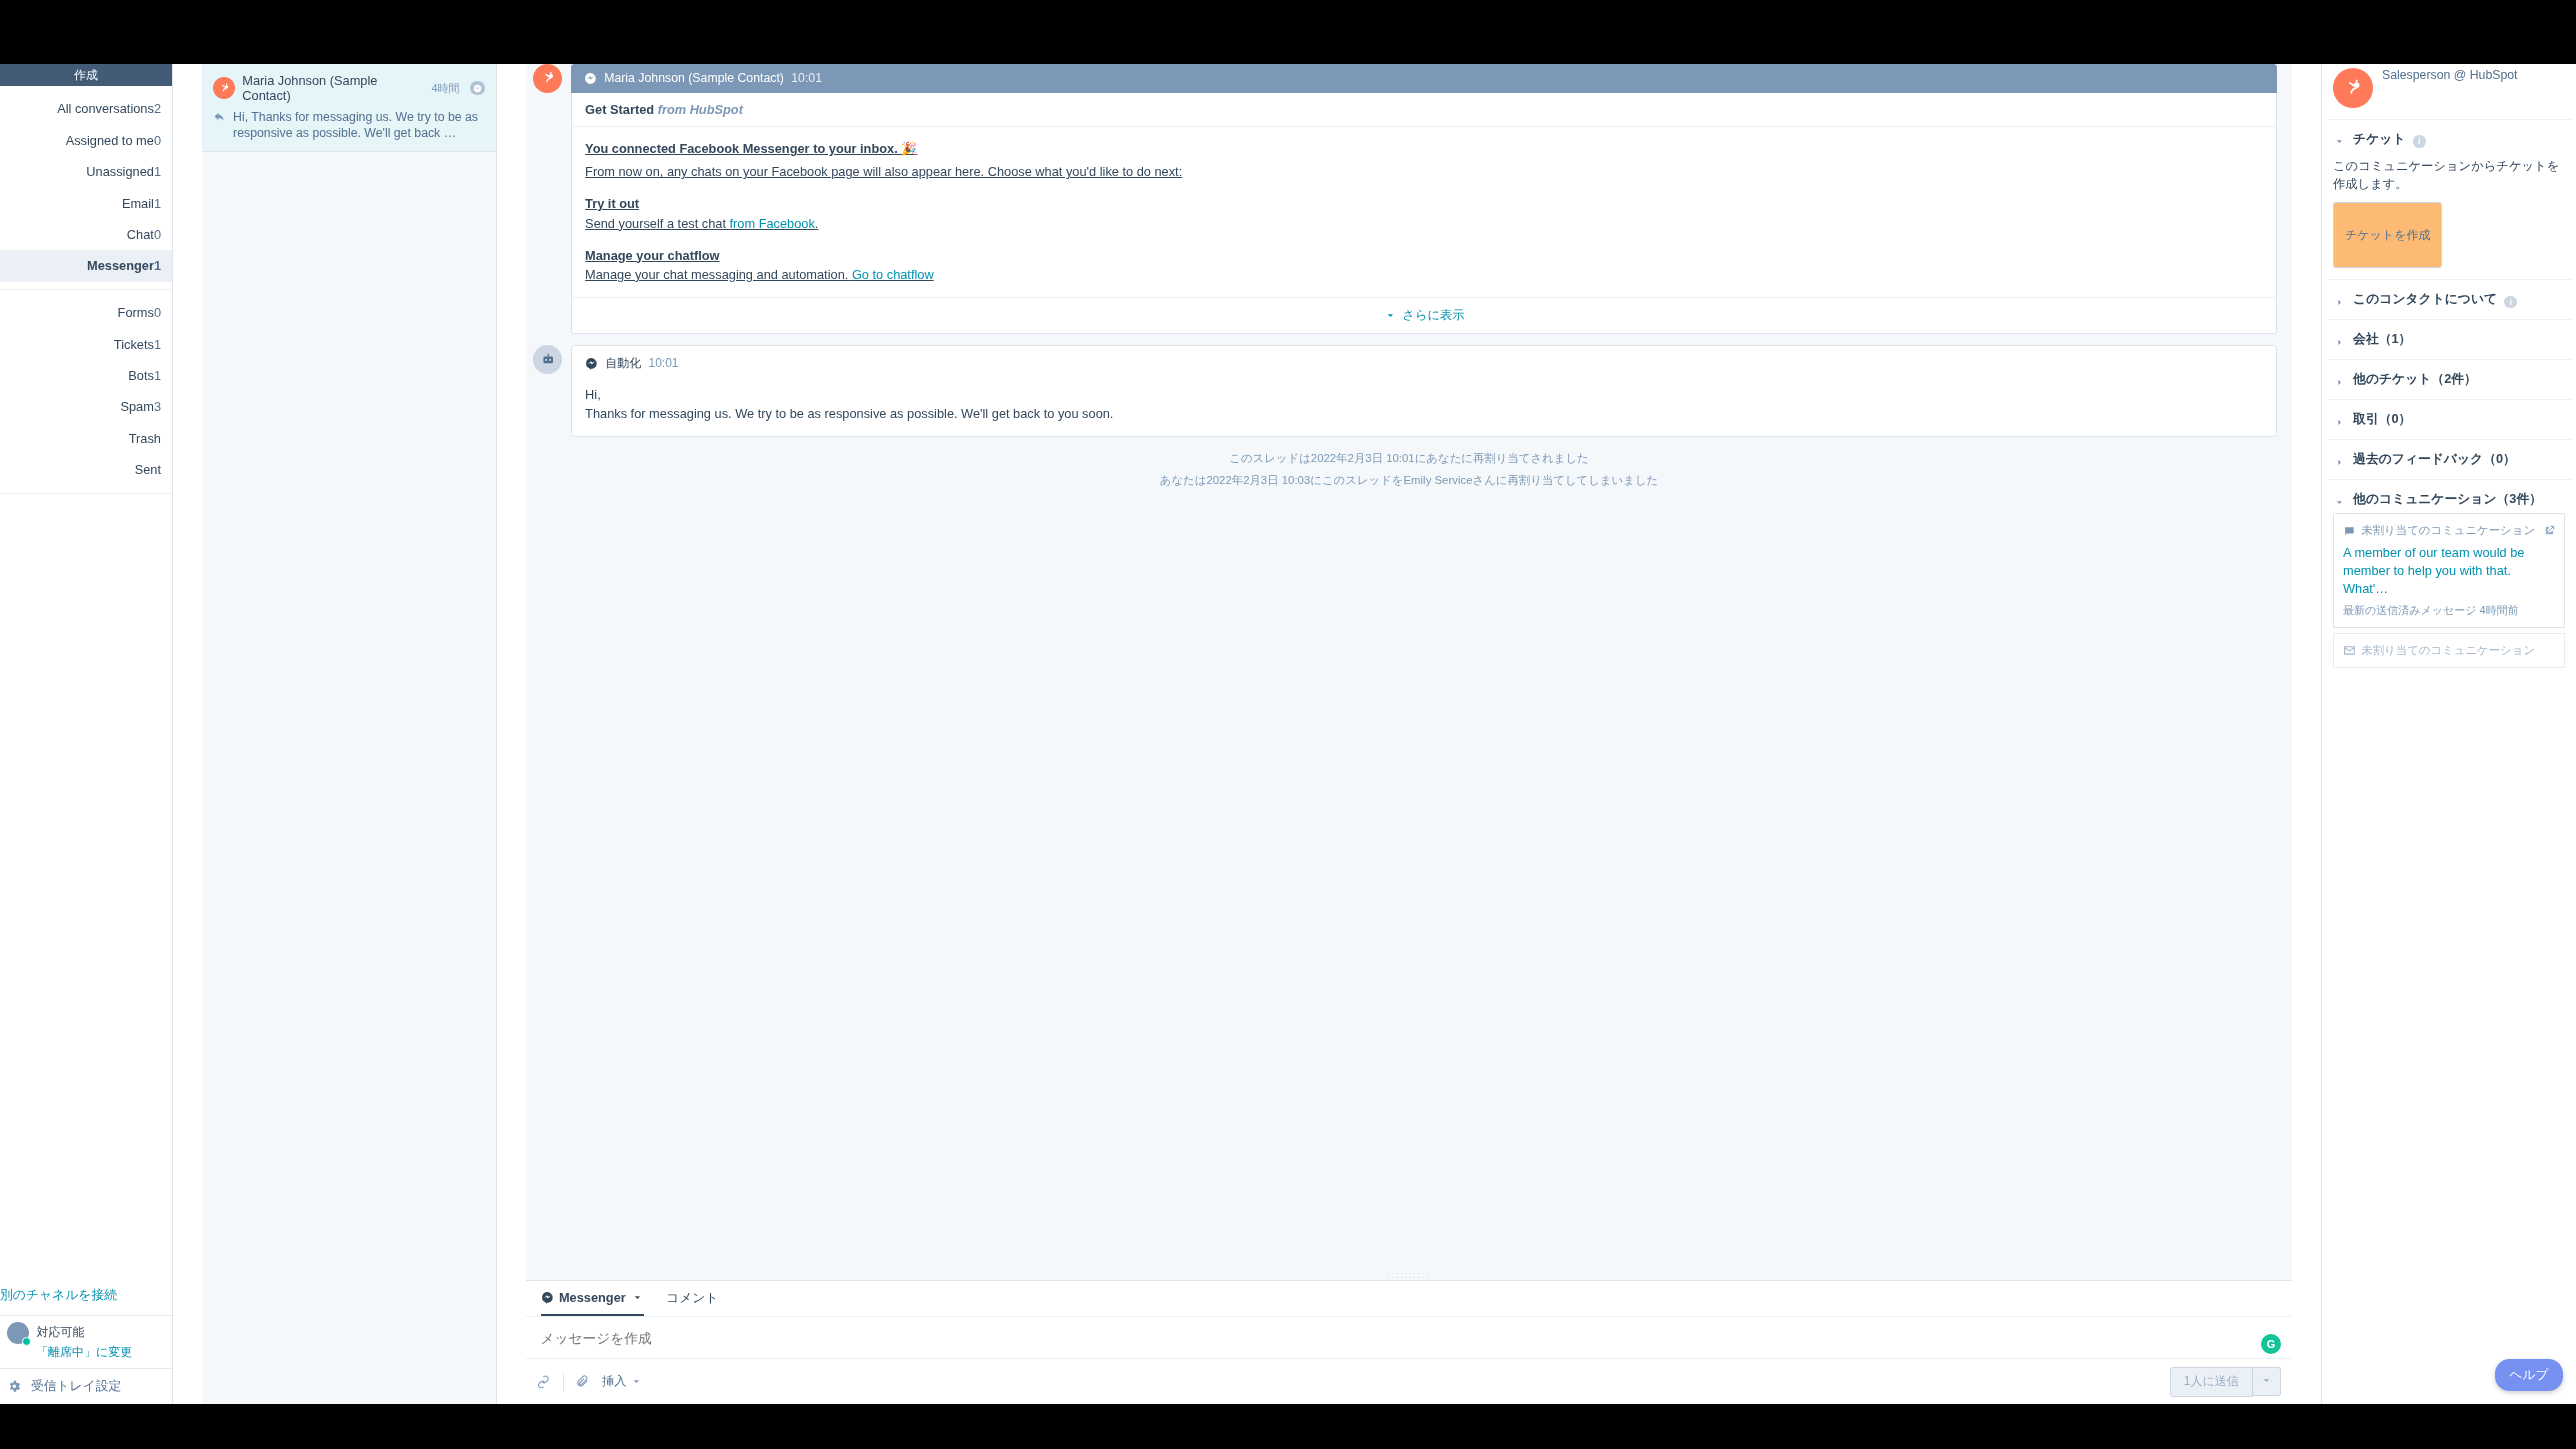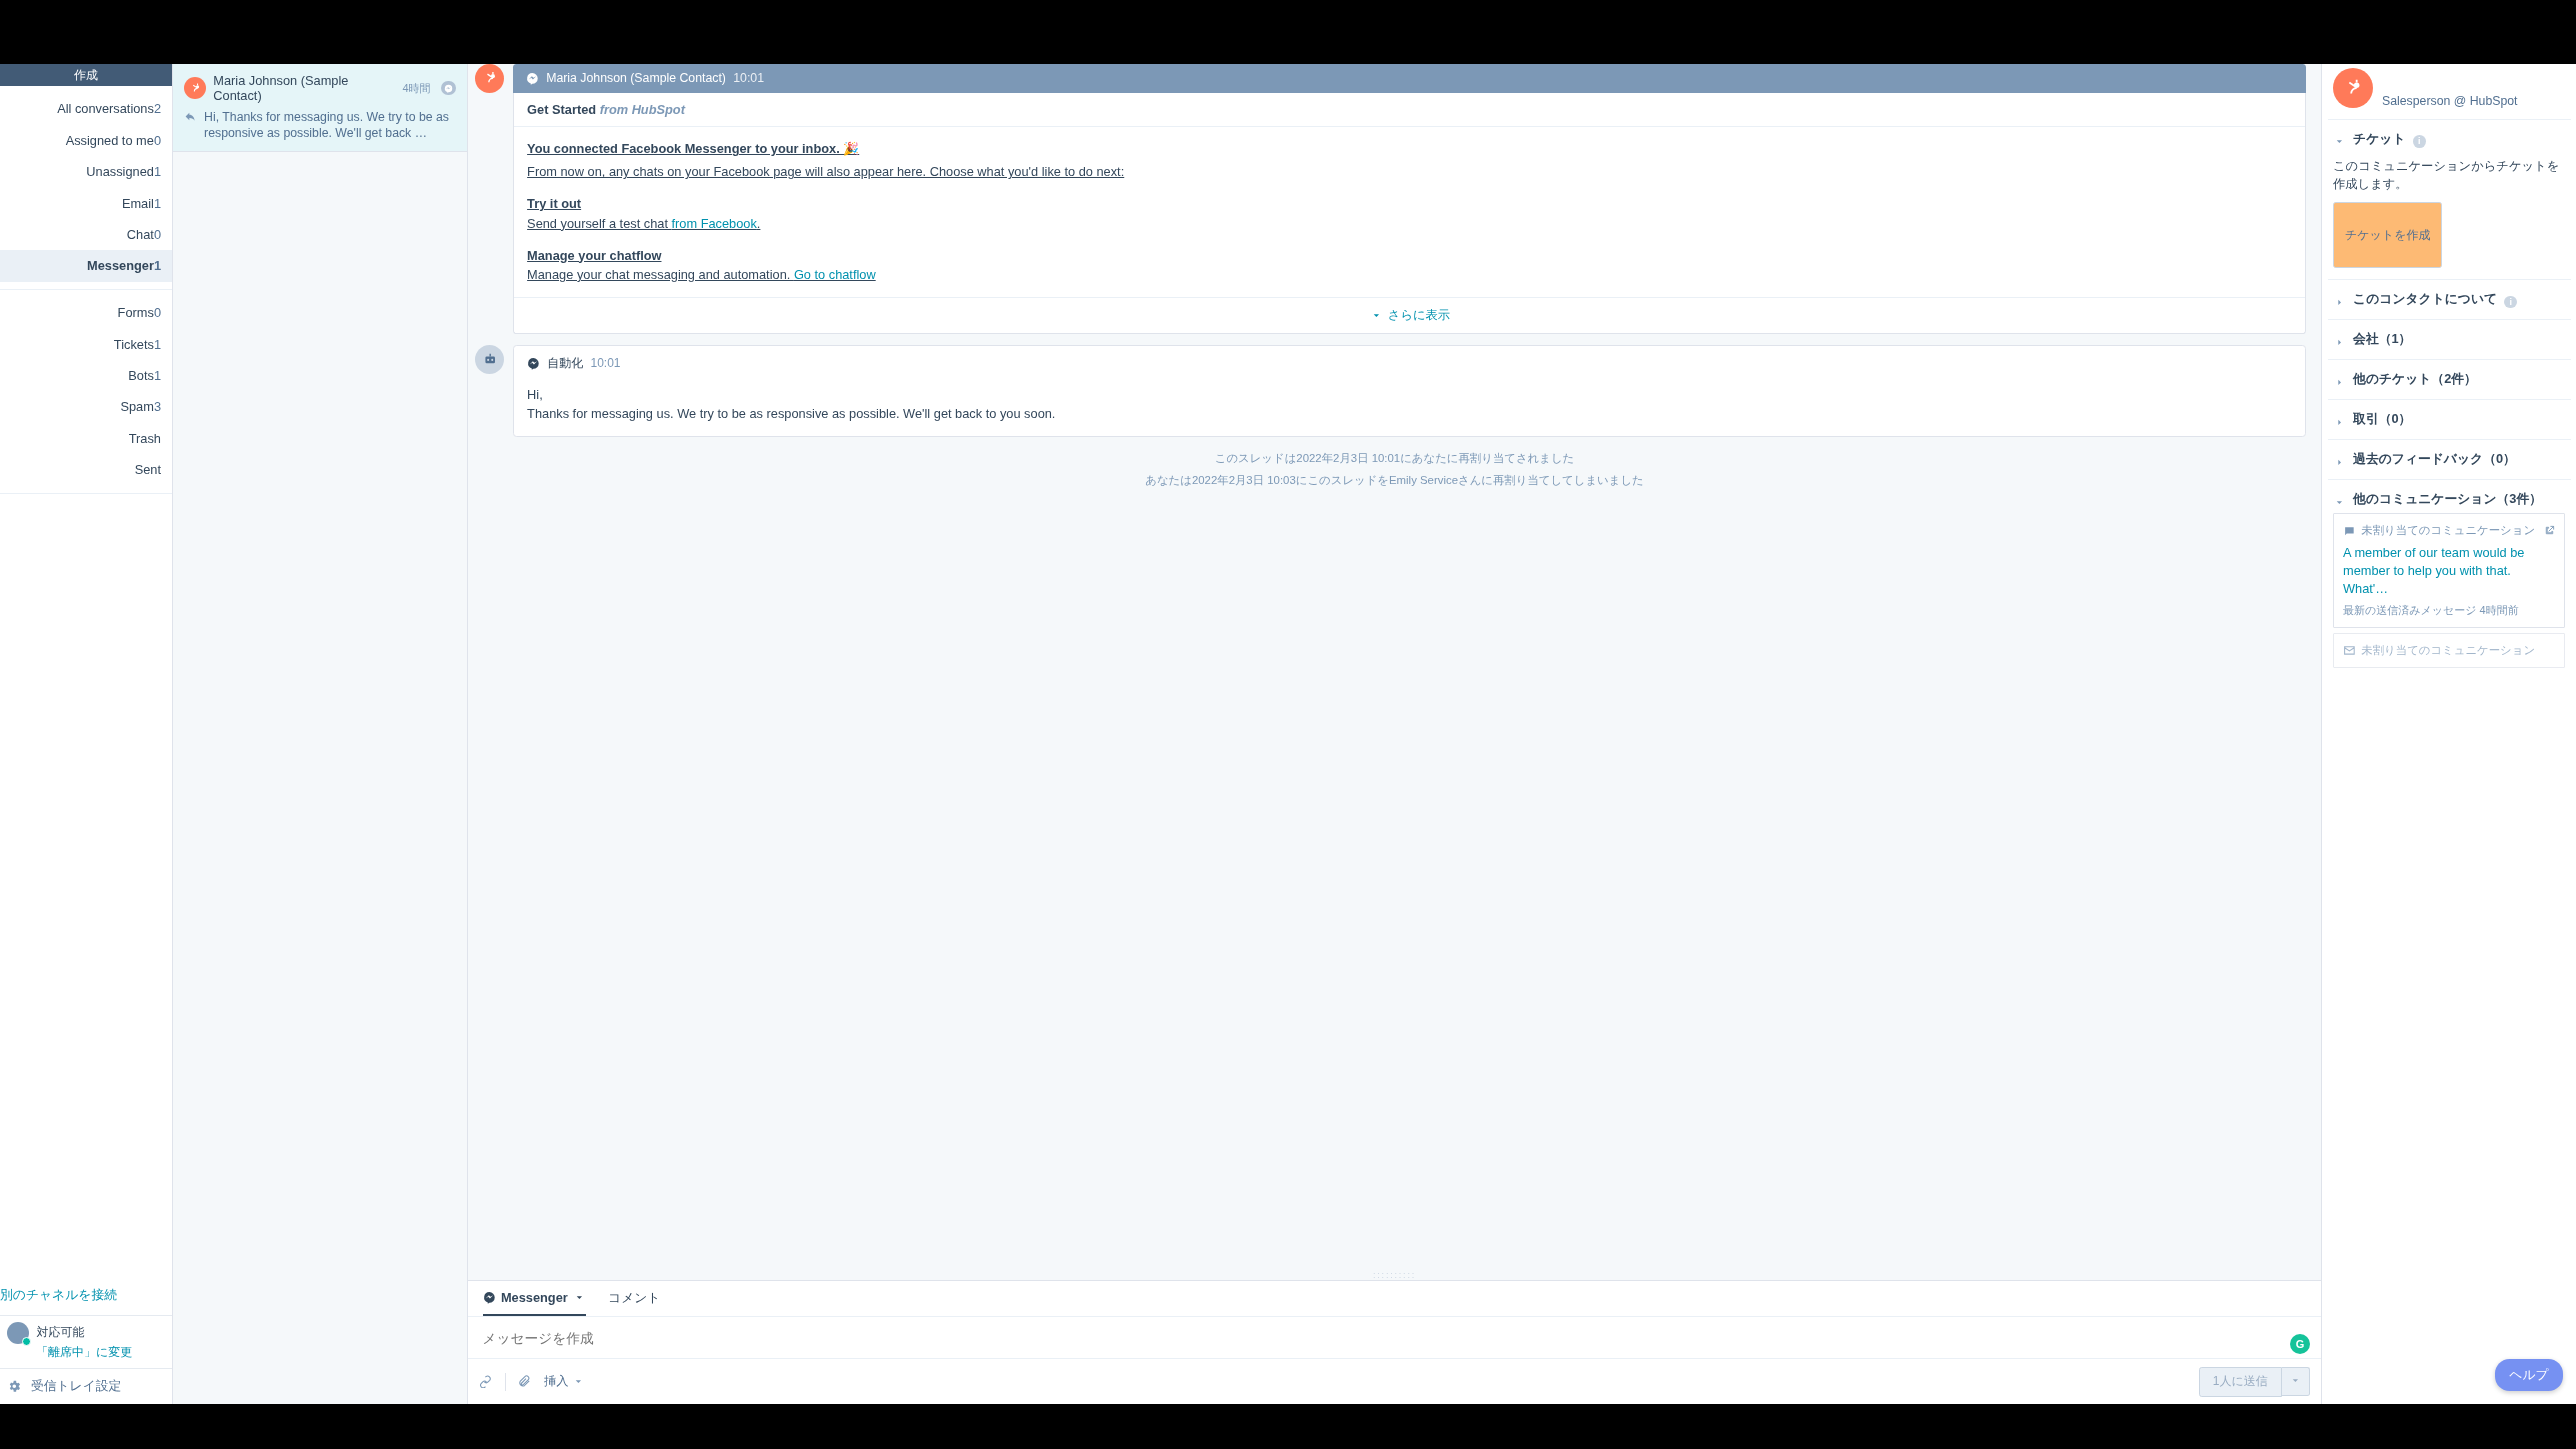--- a/index.html
+++ b/index.html
@@ -1,21 +1,21 @@
 <!DOCTYPE html>
 <html style="font-size:14.6px"><head>
 <meta charset="utf-8">
 <style>
   * { box-sizing: border-box; margin: 0; padding: 0; }
   html, body { height: 100%; font-family: -apple-system, BlinkMacSystemFont, "Segoe UI", Helvetica, Arial, sans-serif; color:#33475b; }
   body { background:#fff; }
   .black-top, .black-bottom { background:#000; width:100%; }
   .black-top { height:64px; }
   .black-bottom { height:46px; }
-  .app { display:flex; height:calc(100% - 109px); overflow:hidden; }
+  .app { display:flex; height:calc(100% - 109px); overflow:hidden;gap:29px; }
 
   
   .sidebar { width:173px; flex-shrink:0; border-right:0.9px solid #dfe3eb; display:flex; flex-direction:column; position:relative;}
   .compose-btn { background:#425b76; color:#fff; text-align:center; height:22px; font-size:12px; display:flex; align-items:center; justify-content:center;}
   .nav { flex:1; overflow-y:auto; }
   .nav-section { padding:7.3px 0; border-bottom:0.9px solid #eaf0f6;}
   .nav-item { display:flex; justify-content:flex-end; padding:8.2px 11px 8.2px 7.3px; font-size:12.8px; cursor:pointer; }
   .nav-item.selected { background:#eaf0f6; font-weight:600;}
   .nav-item .count { color:#516f90; }
   .connect-link { color:#0091ae; font-size:12.8px; padding:11px 0px 11px 0; font-weight:500;}
@@ -75,21 +75,21 @@
   .composer-toolbar { display:flex; align-items:center; justify-content:space-between; padding:7.3px 11px; border-top:0.9px solid #eaf0f6;}
   .tool-left { display:flex; align-items:center; gap:12.8px; color:#516f90; font-size:12.3px;}
   .tool-sep { width:0.9px; height:18px; background:#dfe3eb;}
   .send-btn { display:flex; align-items:center;}
   .send-btn button { background:#eaf0f6; color:#99acc2; border:0.9px solid #cbd6e2; padding:5.5px 12.8px; font-size:12px; border-radius:2.7px 0 0 2.7px;}
   .send-btn .dd { background:#eaf0f6; border:0.9px solid #cbd6e2; border-left:none; padding:5.5px 7.3px; border-radius:0 2.7px 2.7px 0;}
   .g-badge { width:20px;height:20px;border-radius:50%;background:#15c39a;color:#fff;display:flex;align-items:center;justify-content:center;font-weight:700;font-size:11px; position:absolute; right:11px; top:53px;}
 
   
   .rightpanel { width:255px; flex-shrink:0; border-left:0.9px solid #dfe3eb; overflow-y:auto; padding:0 5.5px;}
-  .contact-head { display:flex; align-items:flex-end; gap:9px; padding:3.6px 5.5px 11px;}
+  .contact-head { display:flex; align-items:flex-start; gap:9px; padding:3.6px 5.5px 11px;}
   .contact-avatar { width:40px;height:40px;border-radius:50%; background:#ff7a59; display:flex;align-items:center;justify-content:center;}
   .contact-avatar svg{width:22px;height:22px;fill:#fff;}
   .contact-sub { font-size:12.3px; color:#516f90;}
   .section { border-top:0.9px solid #eaf0f6; padding:11px 5.5px;}
   .section-head { display:flex; align-items:flex-end; gap:7.3px; font-size:12.8px; font-weight:600; cursor:pointer;}
   .chev { width:12.8px; height:12.8px; fill:#7c98b6;}
   .info-dot { width:12.8px;height:12.8px;border-radius:50%;background:#cbd6e2;color:#fff;font-size:9px;display:inline-flex;align-items:center;justify-content:center;}
   .section-body { padding-top:9px; font-size:12.3px; color:#33475b; line-height:1.5;}
   .pill-btn { display:inline-block; border:0.9px solid #cbd6e2; background:#fdba74; color:#506e91; padding:23px 11px; border-radius:2.7px; font-size:12px; margin-top:9px;}
   .comm-card { border:0.9px solid #dfe3eb; border-radius:1px; padding:9px; margin-top:5px;}

